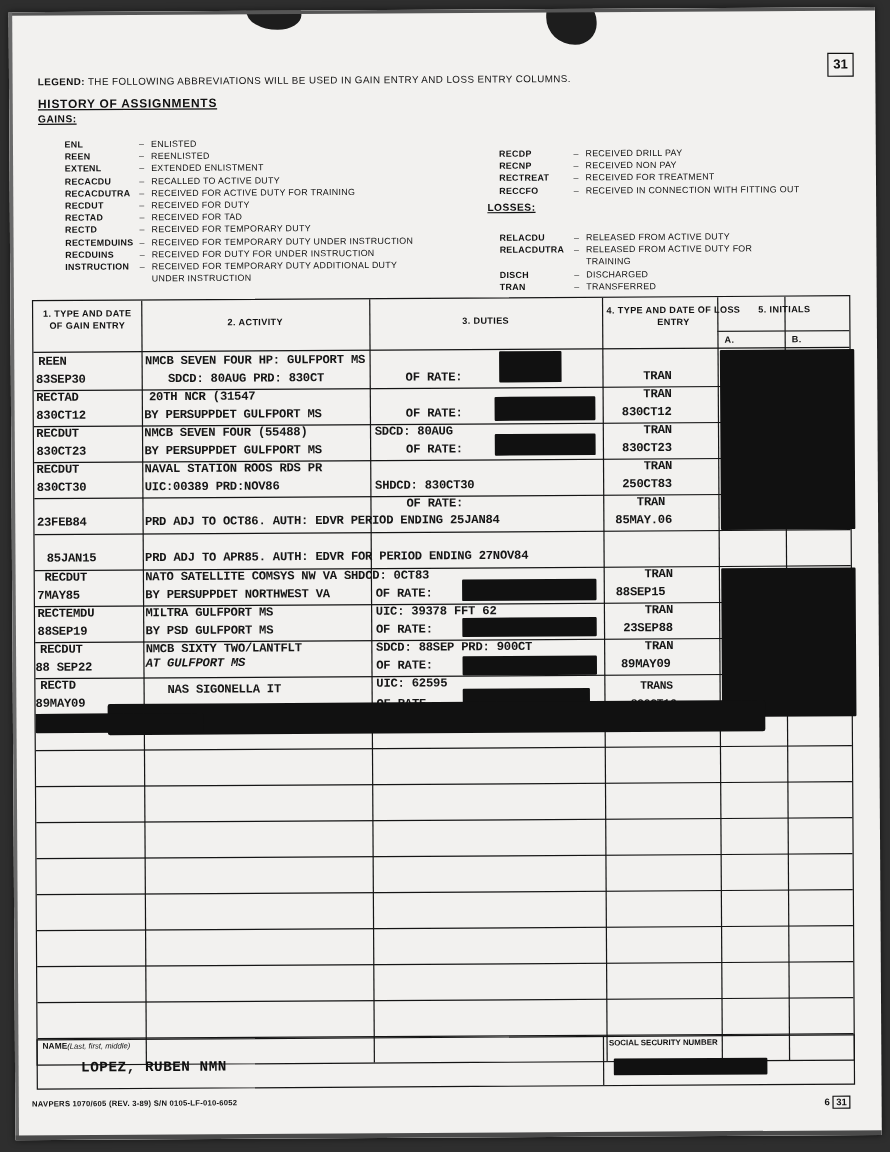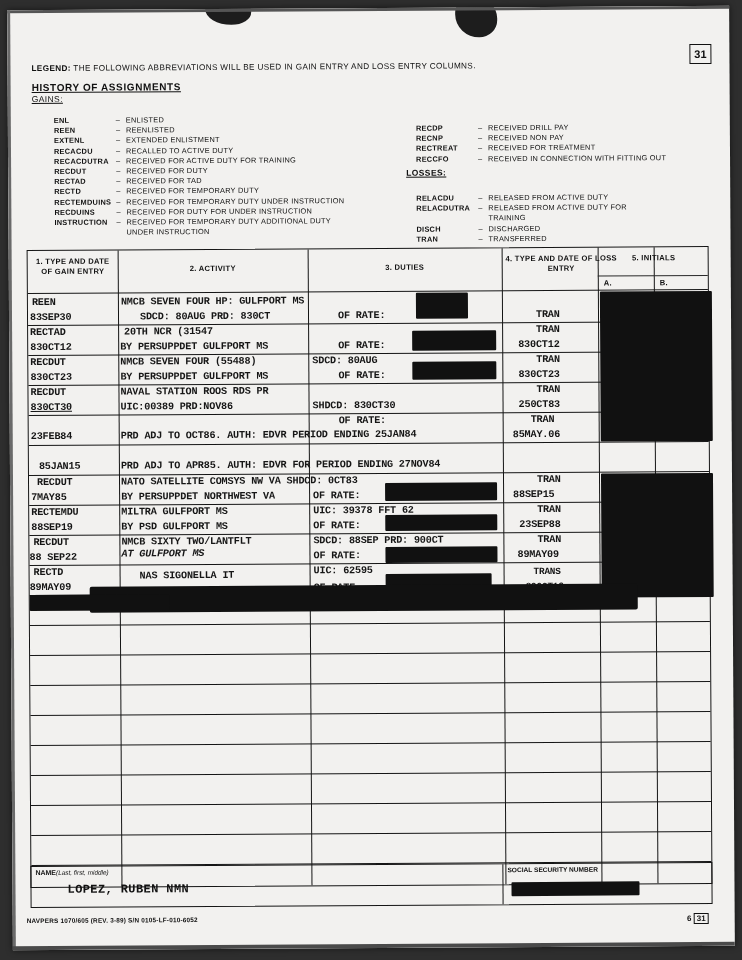--- a/index.html
+++ b/index.html
@@ -75,21 +75,21 @@
     color: #111;
     letter-spacing: 0.35px;
     font-family: "Liberation Sans", sans-serif;
   }
   .legend-line b { font-weight: bold; }
   .gains-label {
     position: absolute;
     left: 24px;
     top: 84px;
     font-size: 8.5px;
-    font-weight: normal;
+    font-weight: bold;
     color: #111;
     text-decoration: underline;
     letter-spacing: 0.4px;
   }
   .losses-label {
     position: absolute;
     left: 398px;
     top: 160px;
     font-size: 8.5px;
     font-weight: bold;
@@ -436,21 +436,21 @@
       <div class="cell" style="left:2px; top:121px;">830CT23</div>
       <div class="cell" style="left:92px; top:106px;">NMCB SEVEN FOUR (55488)</div>
       <div class="cell" style="left:92px; top:121px;">BY PERSUPPDET GULFPORT MS</div>
       <div class="cell" style="left:284px; top:106px;">SDCD: 80AUG</div>
       <div class="cell" style="left:310px; top:121px;">OF RATE:</div>
       <div class="redact" style="left:384px; top:113px; width:84px; height:18px;"></div>
       <div class="cell" style="left:508px; top:106px;">TRAN</div>
       <div class="cell" style="left:490px; top:121px;">830CT23</div>
 
       <div class="cell" style="left:2px; top:136px;">RECDUT</div>
-      <div class="cell" style="left:2px; top:151px;text-decoration:underline;">830CT30</div>
+      <div class="cell" style="left:2px; top:151px;">830CT30</div>
       <div class="cell" style="left:92px; top:136px;">NAVAL STATION ROOS RDS PR</div>
       <div class="cell" style="left:92px; top:151px;">UIC:00389 PRD:NOV86</div>
       <div class="cell" style="left:284px; top:151px;">SHDCD: 830CT30</div>
       <div class="cell" style="left:310px; top:166px;">OF RATE:</div>
       <div class="cell" style="left:508px; top:136px;">TRAN</div>
       <div class="cell" style="left:490px; top:151px;">250CT83</div>
 
       <div class="cell" style="left:2px; top:180px;">23FEB84</div>
       <div class="cell" style="left:92px; top:180px;">PRD ADJ TO OCT86. AUTH: EDVR PERIOD ENDING 25JAN84</div>
       <div class="cell" style="left:502px; top:166px;">TRAN</div>

